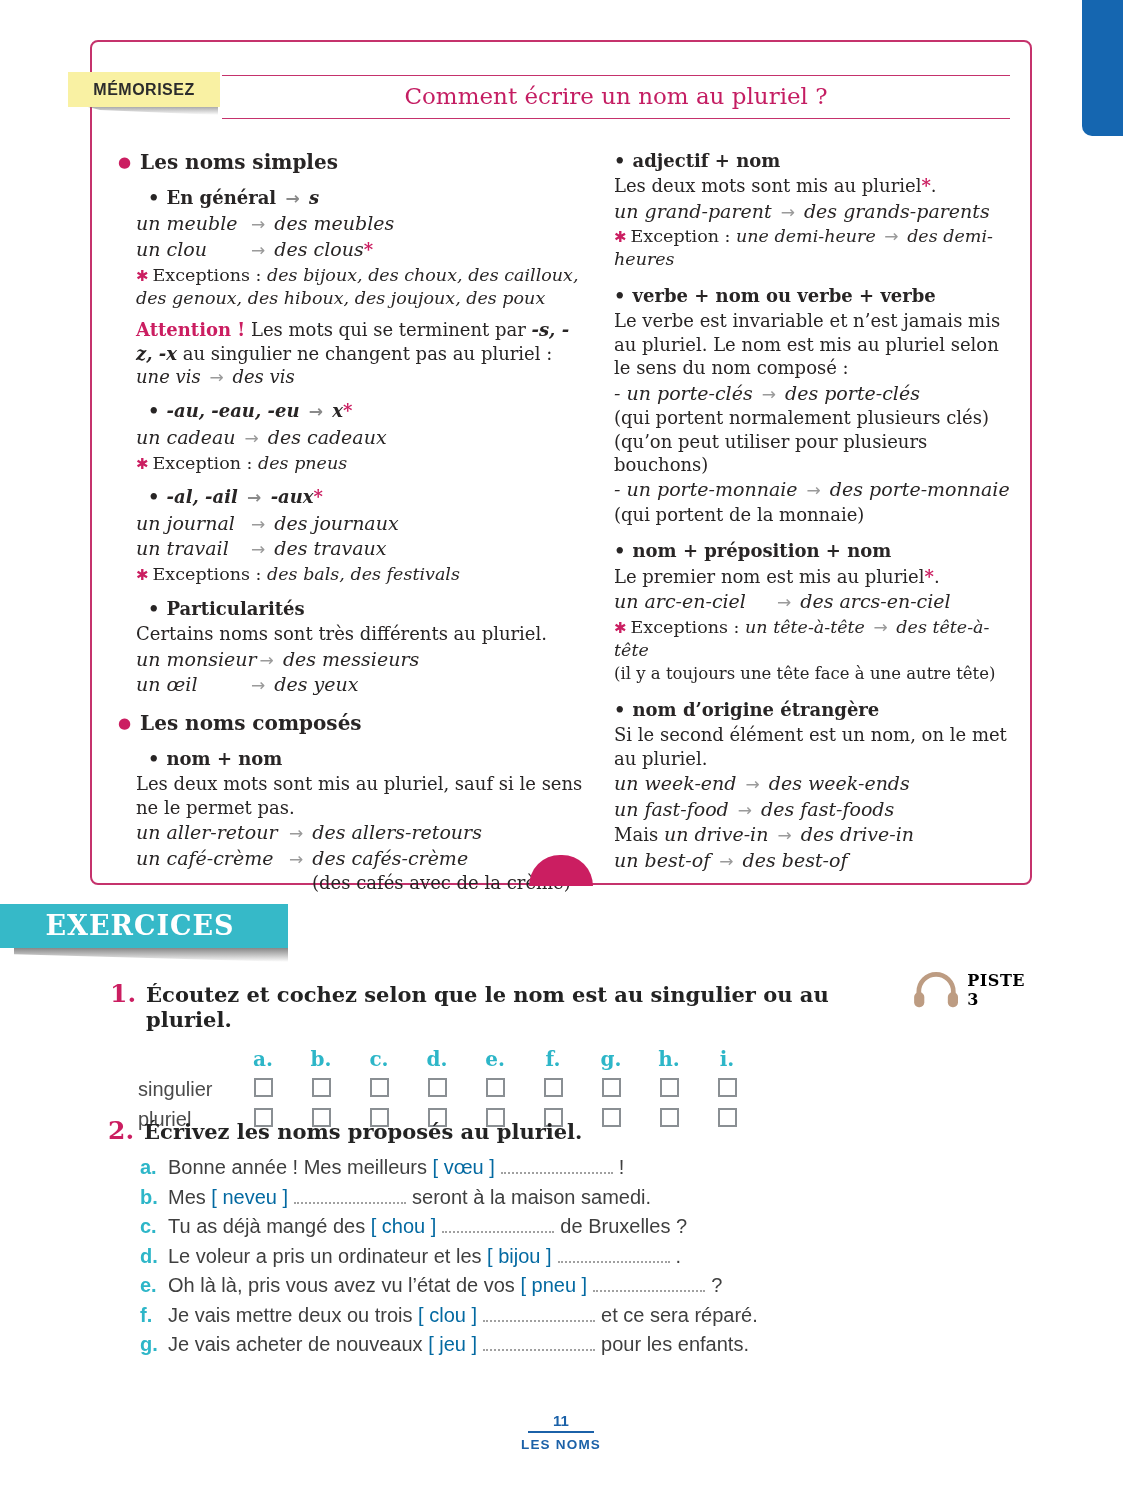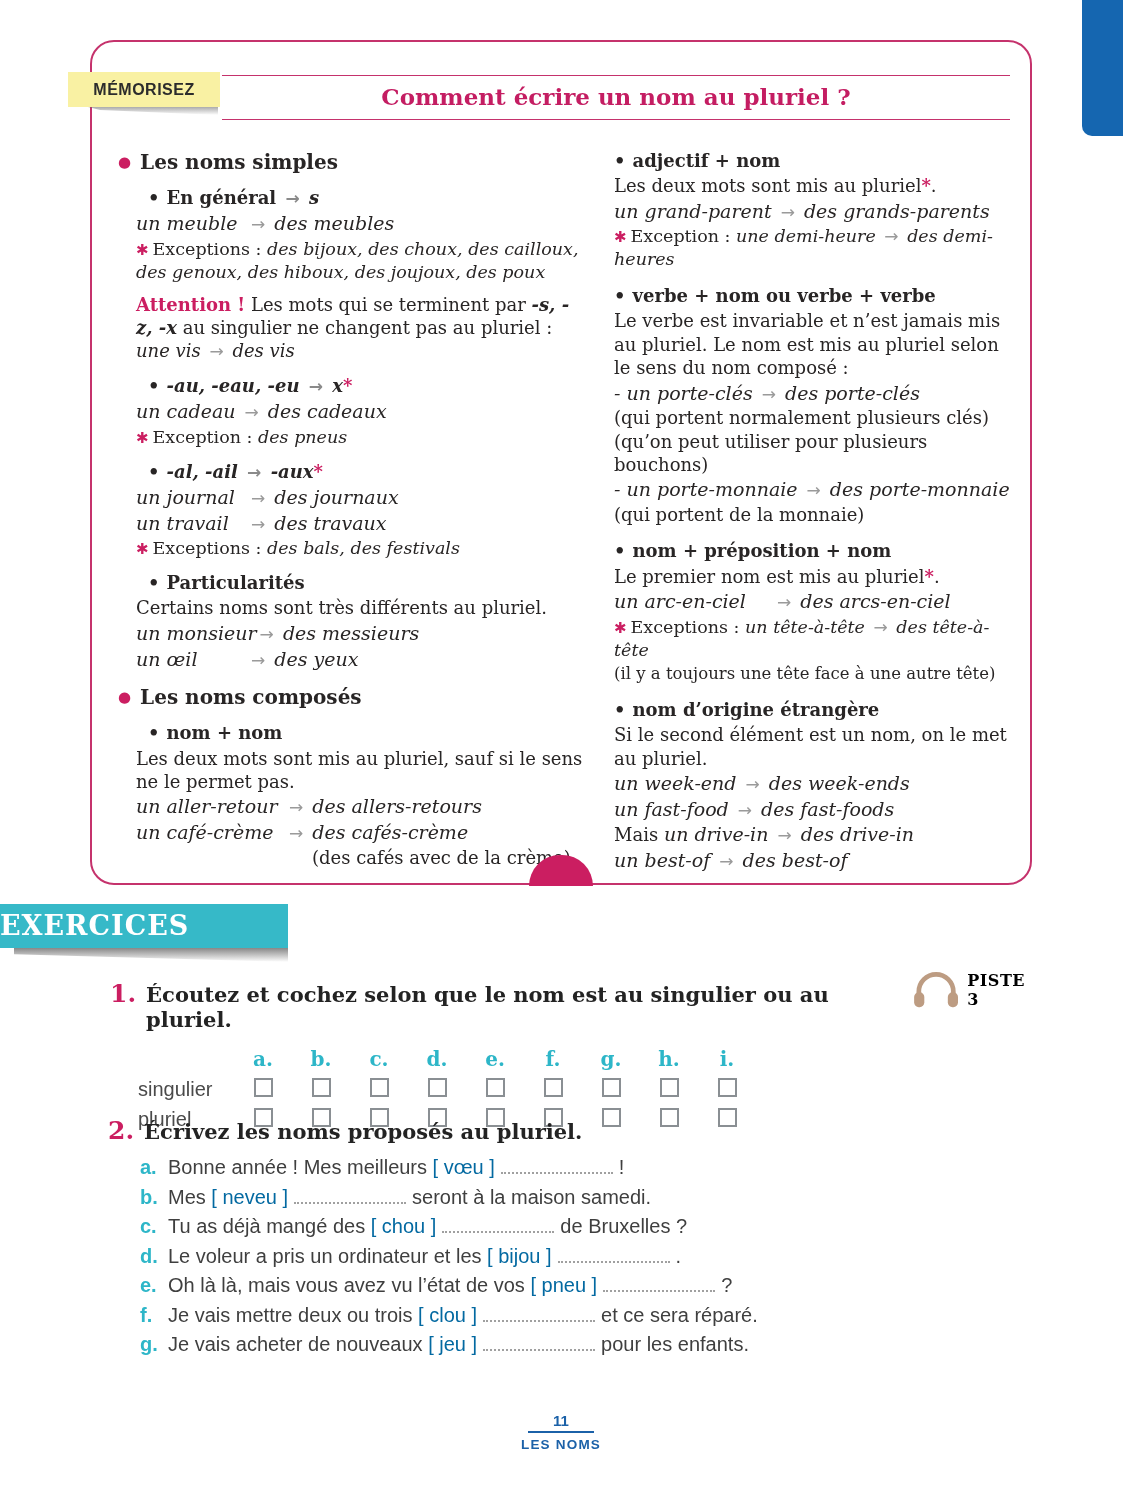--- a/index.html
+++ b/index.html
@@ -5,35 +5,35 @@
   html,body{margin:0;padding:0;background:#ffffff;}
   .page{position:relative;width:1123px;height:1506px;background:#fff;overflow:hidden;
         font-family:"DejaVu Serif",serif;color:#282525;}
 
   
   .blue-tab{position:absolute;left:1082px;top:0;width:41px;height:136px;
             background:#1566b0;border-radius:0 0 0 10px;}
 
   
   .memo-box{position:absolute;left:90px;top:40px;width:938px;height:841px;
-            border:2.5px solid #c5326c;border-radius:24px;background:#fff;}
+            border:2.5px solid #c5326c;border-radius:8px;background:#fff;}
   .memo-bump{position:absolute;left:50%;bottom:-2.5px;transform:translateX(-50%);
              width:64px;height:31px;background:#cb1e61;border-radius:34px 34px 0 0;}
 
   .memo-tag{position:absolute;left:-24px;top:30px;width:152px;height:35px;background:#f9f1a3;
             font-family:"Liberation Sans",sans-serif;font-size:16px;font-weight:600;
             letter-spacing:.5px;color:#2c2c2c;text-align:center;line-height:35px;z-index:3;}
   .memo-tag-shadow{position:absolute;left:-8px;top:64px;width:134px;height:9px;z-index:2;
             background:linear-gradient(180deg,rgba(110,110,110,.65),rgba(255,255,255,0));
             clip-path:polygon(0 0,100% 0,100% 100%,12% 45%);}
 
   .memo-head{position:absolute;left:130px;right:20px;top:33px;
              border-top:1.5px solid #c5326c;border-bottom:1.5px solid #c5326c;
              padding:7px 0 9px 0;text-align:center;}
-  .memo-title{font-size:23px;font-weight:bold;color:#c41d62;}
+  .memo-title{font-size:23px;font-weight:normal;color:#c41d62;}
 
   .memo-cols{position:absolute;left:26px;right:10px;top:94px;bottom:8px;
              display:flex;gap:16px;font-size:18px;}
   .col-left{width:466px;padding-left:18px;box-sizing:border-box;}
   .col-right{flex:1;padding-left:14px;box-sizing:border-box;}
 
   .blk{line-height:1.3;}
   .blk.h1{margin:13px 0 4px -18px;font-size:20px;}
   .col-left .blk.h2{margin:11px 0 2px 12px;}
   .col-right .blk.h2f{margin:13px 0 2px 0;}
@@ -55,21 +55,21 @@
   .sg-iw3{display:inline-block;min-width:160px;}
   .sg-ie{font-style:italic;}
   .sg-ar,.sg-arb{color:#9a9a9a;font-family:"DejaVu Sans",sans-serif;font-size:17px;padding:0 3px;}
   .sg-arb{font-weight:bold;color:#8a8a8a;}
   .sg-ST{color:#cb1e61;font-size:15px;margin-right:4px;}
   .sg-st{color:#cb1e61;font-weight:bold;}
   .sg-pb{color:#cb1e61;font-weight:bold;}
 
   
   .ex-banner{position:absolute;left:0;top:904px;width:288px;height:44px;background:#36b9c8;}
-  .ex-banner span{display:block;text-align:left;padding-right:8px;line-height:44px;
+  .ex-banner span{display:block;text-align:center;padding-right:8px;line-height:44px;
                   color:#fff;font-weight:bold;font-size:27px;letter-spacing:1px;}
   .ex-banner-shadow{position:absolute;left:14px;top:948px;width:274px;height:14px;
       background:linear-gradient(180deg,rgba(105,105,105,.8),rgba(255,255,255,0));
       clip-path:polygon(0 0,100% 0,100% 100%,0 45%);}
 
   
   .ex1{position:absolute;left:110px;top:962px;width:930px;}
   .ex-head{display:flex;align-items:baseline;}
   .ex-num{color:#cb1e61;font-weight:bold;font-size:25px;margin-right:10px;}
   .ex-instr{font-weight:bold;font-size:21px;color:#232323;}
@@ -109,20 +109,21 @@
     <div class="memo-tag">MÉMORISEZ</div>
     <div class="memo-tag-shadow"></div>
     <div class="memo-head">
       <span class="memo-title">Comment écrire un nom au pluriel ?</span>
     </div>
     <div class="memo-cols">
       <div class="col-left" id="memo-col-left">
           <div class="blk h1"><span class="sg-D">●</span><span class="sg-b">Les noms simples</span></div>
           <div class="blk h2"><span class="sg-d">•</span><span class="sg-b">En général </span><span class="sg-arb">→</span><span class="sg-bi"> s</span></div>
           <div class="blk ex"><span class="sg-iw">un meuble</span><span class="sg-ar">→</span><span class="sg-i"> des meubles</span></div>
+          <div class="blk ex"><span class="sg-iw">un clou</span><span class="sg-ar">→</span><span class="sg-i"> des clous</span><span class="sg-st">*</span></div>
           <div class="blk exc"><span class="sg-ST">✱</span><span class="sg-n">Exceptions : </span><span class="sg-ie">des bijoux, des choux, des cailloux, des genoux, des hiboux, des joujoux, des poux</span></div>
           <div class="blk att"><span class="sg-pb">Attention !</span><span class="sg-n"> Les mots qui se terminent par </span><span class="sg-bi">-s, -z, -x</span><span class="sg-n"> au singulier ne changent pas au pluriel : </span><span class="sg-ie">une vis </span><span class="sg-ar">→</span><span class="sg-ie"> des vis</span></div>
           <div class="blk h2"><span class="sg-d">•</span><span class="sg-bi">-au, -eau, -eu </span><span class="sg-arb">→</span><span class="sg-bi"> x</span><span class="sg-st">*</span></div>
           <div class="blk ex"><span class="sg-i">un cadeau </span><span class="sg-ar">→</span><span class="sg-i"> des cadeaux</span></div>
           <div class="blk exc"><span class="sg-ST">✱</span><span class="sg-n">Exception : </span><span class="sg-ie">des pneus</span></div>
           <div class="blk h2"><span class="sg-d">•</span><span class="sg-bi">-al, -ail </span><span class="sg-arb">→</span><span class="sg-bi"> -aux</span><span class="sg-st">*</span></div>
           <div class="blk ex"><span class="sg-iw">un journal</span><span class="sg-ar">→</span><span class="sg-i"> des journaux</span></div>
           <div class="blk ex"><span class="sg-iw">un travail</span><span class="sg-ar">→</span><span class="sg-i"> des travaux</span></div>
           <div class="blk exc"><span class="sg-ST">✱</span><span class="sg-n">Exceptions : </span><span class="sg-ie">des bals, des festivals</span></div>
           <div class="blk h2"><span class="sg-d">•</span><span class="sg-b">Particularités</span></div>
@@ -225,21 +226,21 @@
   <div class="ex2">
     <div class="ex-head">
       <span class="ex-num">2.</span>
       <span class="ex-instr">Écrivez les noms proposés au pluriel.</span>
     </div>
     <div class="ex2-items" id="ex2-items">
         <div class="item"><span class="ltr">a.</span><span>Bonne année ! Mes meilleurs </span><span class="gword">[ vœu ]</span><span class="blank"></span><span>!</span></div>
         <div class="item"><span class="ltr">b.</span><span>Mes </span><span class="gword">[ neveu ]</span><span class="blank"></span><span>seront à la maison samedi.</span></div>
         <div class="item"><span class="ltr">c.</span><span>Tu as déjà mangé des </span><span class="gword">[ chou ]</span><span class="blank"></span><span>de Bruxelles ?</span></div>
         <div class="item"><span class="ltr">d.</span><span>Le voleur a pris un ordinateur et les </span><span class="gword">[ bijou ]</span><span class="blank"></span><span>.</span></div>
-        <div class="item"><span class="ltr">e.</span><span>Oh là là, mais vous avez vu l’état de vos </span><span class="gword">[ pneu ]</span><span class="blank"></span><span>?</span></div>
+        <div class="item"><span class="ltr">e.</span><span>Oh là là, pris vous avez vu l’état de vos </span><span class="gword">[ pneu ]</span><span class="blank"></span><span>?</span></div>
         <div class="item"><span class="ltr">f.</span><span>Je vais mettre deux ou trois </span><span class="gword">[ clou ]</span><span class="blank"></span><span>et ce sera réparé.</span></div>
         <div class="item"><span class="ltr">g.</span><span>Je vais acheter de nouveaux </span><span class="gword">[ jeu ]</span><span class="blank"></span><span>pour les enfants.</span></div>
       </div>
   </div>
 
   <div class="footer">
     <div class="pg-num">11</div>
     <div class="pg-line"></div>
     <div class="pg-sec">LES NOMS</div>
   </div>

